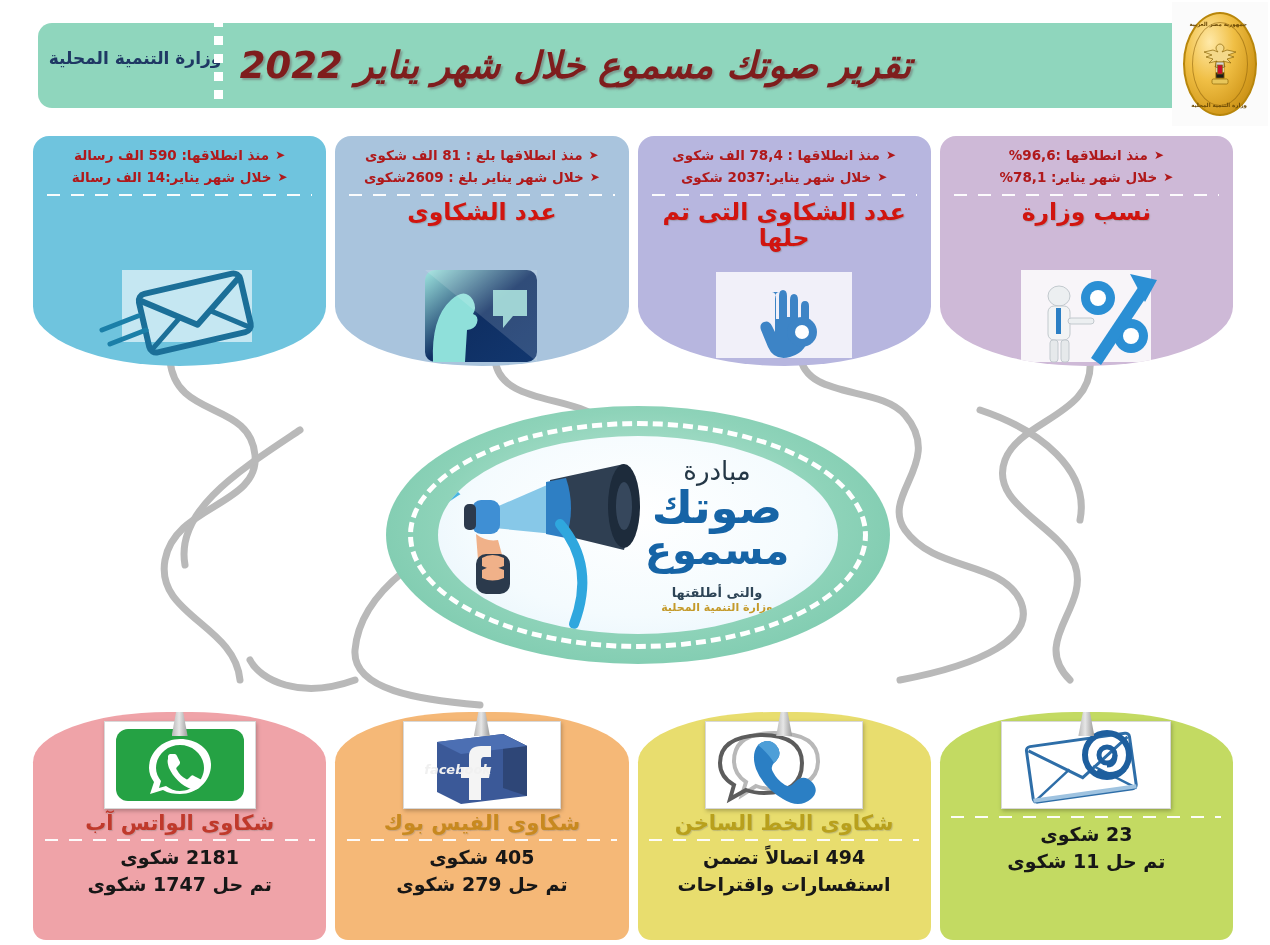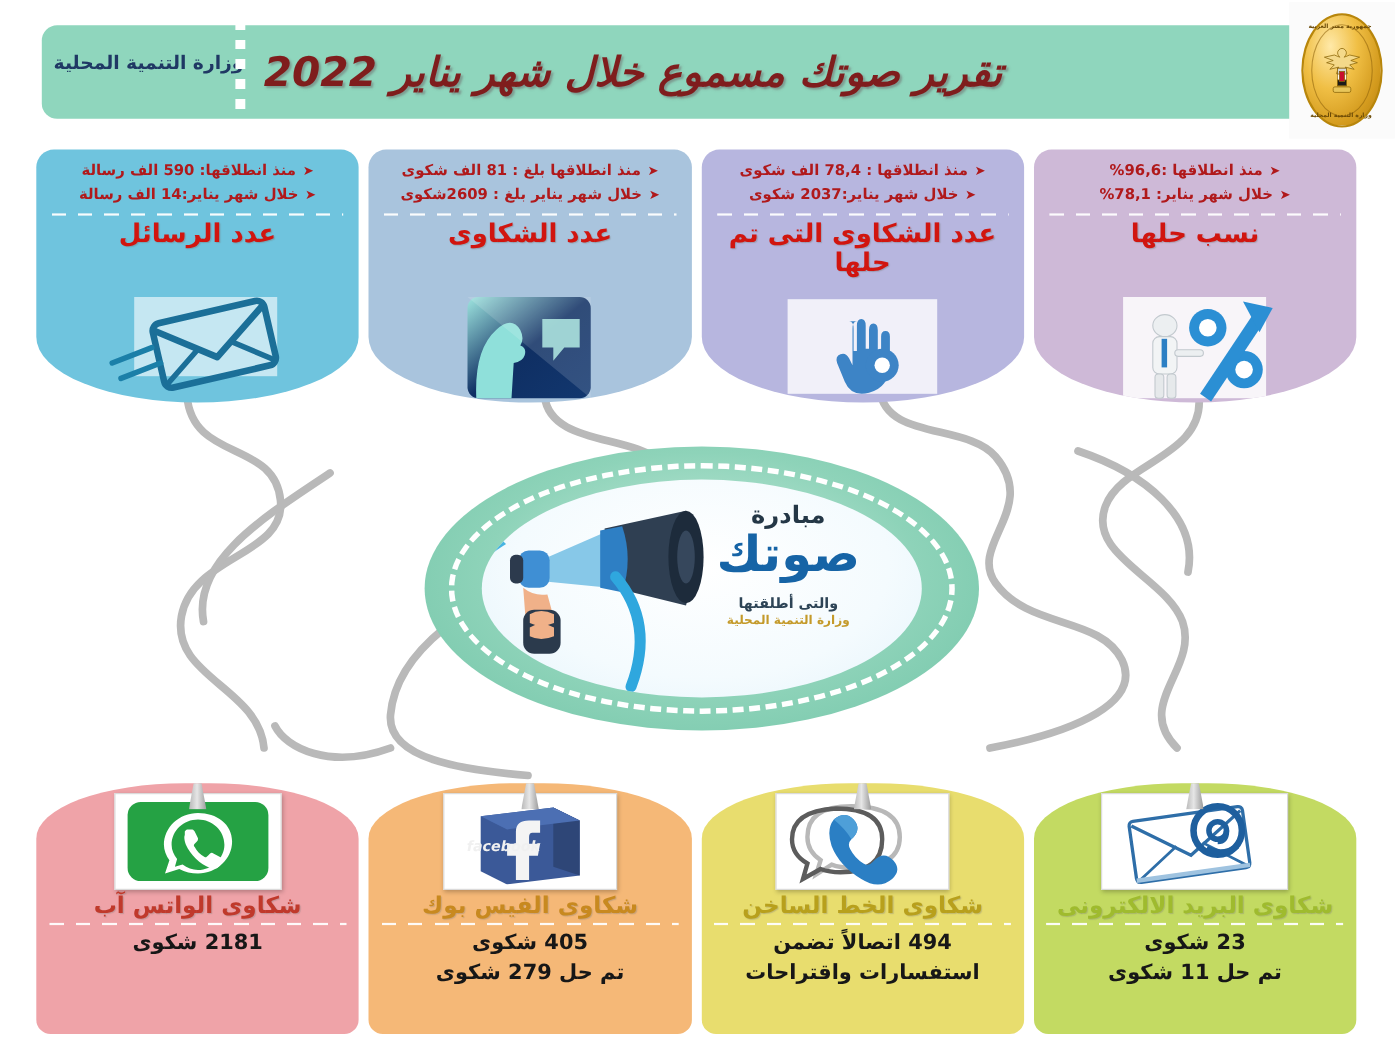--- a/index.html
+++ b/index.html
@@ -187,21 +187,21 @@
     opacity: .85;
   }
   .logo-text {
     position: absolute;
     right: 26px; top: 22px;
     width: 190px;
     text-align: center;
     direction: rtl;
     z-index: 3;
   }
-  .logo-l1 { font-size: 22px; font-weight: bold; color: #243746; line-height: 1; }
+  .logo-l1 { font-size: 26px; font-weight: normal; color: #243746; line-height: 1; }
   .logo-l2 { font-size: 45px; font-weight: bold; color: #1664a6; line-height: .98; margin-top: 2px; letter-spacing: -1px; }
   .logo-l3 { font-size: 40px; font-weight: bold; color: #1664a6; line-height: 1; letter-spacing: -1px; }
   .logo-l4 { font-size: 13px; font-weight: bold; color: #2d4456; margin-top: 15px; }
   .logo-l5 { font-size: 11px; font-weight: bold; color: #c49a2a; margin-top: 1px; }
 
   
   .bottom-cards {
     position: absolute;
     left: 33px; top: 712px;
     width: 1200px; height: 228px;
@@ -313,21 +313,21 @@
         <div class="bline">
             <span class="bullet-arrow">➤</span>
             <span>منذ انطلاقها :96,6%</span>
           </div>
         <div class="bline">
             <span class="bullet-arrow">➤</span>
             <span>خلال شهر يناير: 78,1%</span>
           </div>
       </div>
       <div class="tcard-sep"></div>
-      <div class="tcard-title">نسب حلها</div>
+      <div class="tcard-title">نسب وزارة</div>
       <div class="tcard-art">
         <svg width="190" height="100" viewBox="0 0 190 100">
           <rect x="30" y="4" width="130" height="92" fill="#ffffff" opacity=".85"></rect>
           <g>
             <ellipse cx="68" cy="30" rx="11" ry="10" fill="#eceff1" stroke="#c2c9ce"></ellipse>
             <rect x="57" y="40" width="22" height="34" rx="6" fill="#f2f4f5" stroke="#c2c9ce"></rect>
             <rect x="65" y="42" width="5" height="26" fill="#2b7fc4"></rect>
             <rect x="59" y="74" width="8" height="22" rx="3" fill="#e6e9eb" stroke="#c2c9ce"></rect>
             <rect x="70" y="74" width="8" height="22" rx="3" fill="#e6e9eb" stroke="#c2c9ce"></rect>
             <rect x="77" y="52" width="26" height="6" rx="3" fill="#eceff1" stroke="#c2c9ce"></rect>
@@ -404,21 +404,20 @@
         <div class="bline">
             <span class="bullet-arrow">➤</span>
             <span>منذ انطلاقها: 590 الف رسالة</span>
           </div>
         <div class="bline">
             <span class="bullet-arrow">➤</span>
             <span>خلال شهر يناير:14 الف رسالة</span>
           </div>
       </div>
       <div class="tcard-sep"></div>
-      <div class="tcard-title">عدد الرسائل</div>
       <div class="tcard-art">
         <svg width="200" height="98" viewBox="0 0 200 98">
           <rect x="42" y="2" width="130" height="72" fill="#ffffff" opacity=".6"></rect>
           <g transform="rotate(-13 110 42)">
             <rect x="62" y="16" width="104" height="60" rx="7" fill="none" stroke="#1b6f98" stroke-width="6"></rect>
             <path d="M64 22 L114 58 L164 22" fill="none" stroke="#1b6f98" stroke-width="6" stroke-linejoin="round"></path>
             <path d="M64 72 L100 46 M164 72 L128 46" fill="none" stroke="#1b6f98" stroke-width="5"></path>
           </g>
           <g stroke="#1b7fa8" stroke-width="5" stroke-linecap="round">
             <path d="M22 62 L58 48"></path>
@@ -446,20 +445,21 @@
           <path d="M34 76 q10 8 22 6 l6 22 q-14 8 -26 -2 Z" fill="#f0b189"></path>
           <rect x="34" y="96" width="34" height="40" rx="10" fill="#2b3a4c"></rect>
           <path d="M40 100 q10-6 22 0 v8 q-12 5 -22 0 Z" fill="#f0b189"></path>
           <path d="M40 112 q10-6 22 0 v8 q-12 5 -22 0 Z" fill="#f0b189"></path>
           <path d="M118 66 q36 42 14 100" fill="none" stroke="#2fa7de" stroke-width="10" stroke-linecap="round"></path>
         </g>
       </svg>
       <div class="logo-text">
         <div class="logo-l1">مبادرة</div>
         <div class="logo-l2">صوتك</div>
+        <div class="logo-l3">مسموع</div>
         <div class="logo-l4">والتى أطلقتها</div>
         <div class="logo-l5">وزارة التنمية المحلية</div>
       </div>
     </div>
   </div>
 
   <div class="bottom-cards">
 
     <div class="bcard" style="background:#c3da62;">
       <div class="clip"></div>
@@ -474,21 +474,20 @@
             </g>
             <g>
               <circle cx="96" cy="30" r="22" fill="none" stroke="#1e5f9e" stroke-width="6"></circle>
               <circle cx="96" cy="30" r="8" fill="none" stroke="#1e5f9e" stroke-width="5"></circle>
               <path d="M104 30 q0 10 -8 10" fill="none" stroke="#1e5f9e" stroke-width="5"></path>
               <path d="M114 44 q-14 10 -28 2" fill="none" stroke="#1e5f9e" stroke-width="5"></path>
             </g>
           </svg>
         </div>
       </div>
-      <div class="bcard-title" style="color:#9fbb2e;">شكاوى البريد الالكترونى</div>
       <div class="bcard-sep"></div>
       <div class="bcard-lines">
         <div>23 شكوى</div>
         <div>تم حل 11 شكوى</div>
       </div>
     </div>
 
     <div class="bcard" style="background:#e8dd6e;">
       <div class="clip"></div>
       <div class="bcard-art">
@@ -544,17 +543,18 @@
               <path d="M70 14 c-17 0-31 13-31 29 0 5 2 10 5 14 l-4 12 13-4 c5 3 11 4 17 4 17 0 31-13 31-29S87 14 70 14z m0 6 c13 0 24 10 24 23 0 12-11 23-24 23-5 0-10-2-14-5l-7 2 2-7c-3-4-5-8-5-13 0-13 11-23 24-23z"></path>
               <path d="M58 31 c1-2 2-2 3-2 h3 c1 0 2 0 3 2 l3 6 c0 1 0 2-1 3 l-2 2 c-1 1-1 2 0 3 2 4 5 7 9 9 1 1 2 0 3-1 l2-2 c1-1 2-1 3 0 l6 3 c2 1 2 2 2 3 0 2-1 4-3 6 -2 2-5 2-8 1 -9-3-18-12-22-21 -1-3-2-7-1-9z"></path>
             </g>
           </svg>
         </div>
       </div>
       <div class="bcard-title" style="color:#c0392b;">شكاوى الواتس آب</div>
       <div class="bcard-sep"></div>
       <div class="bcard-lines">
         <div>2181 شكوى</div>
+        <div>تم حل 1747 شكوى</div>
       </div>
     </div>
   </div>
 
 </div>
 
 </body></html>

